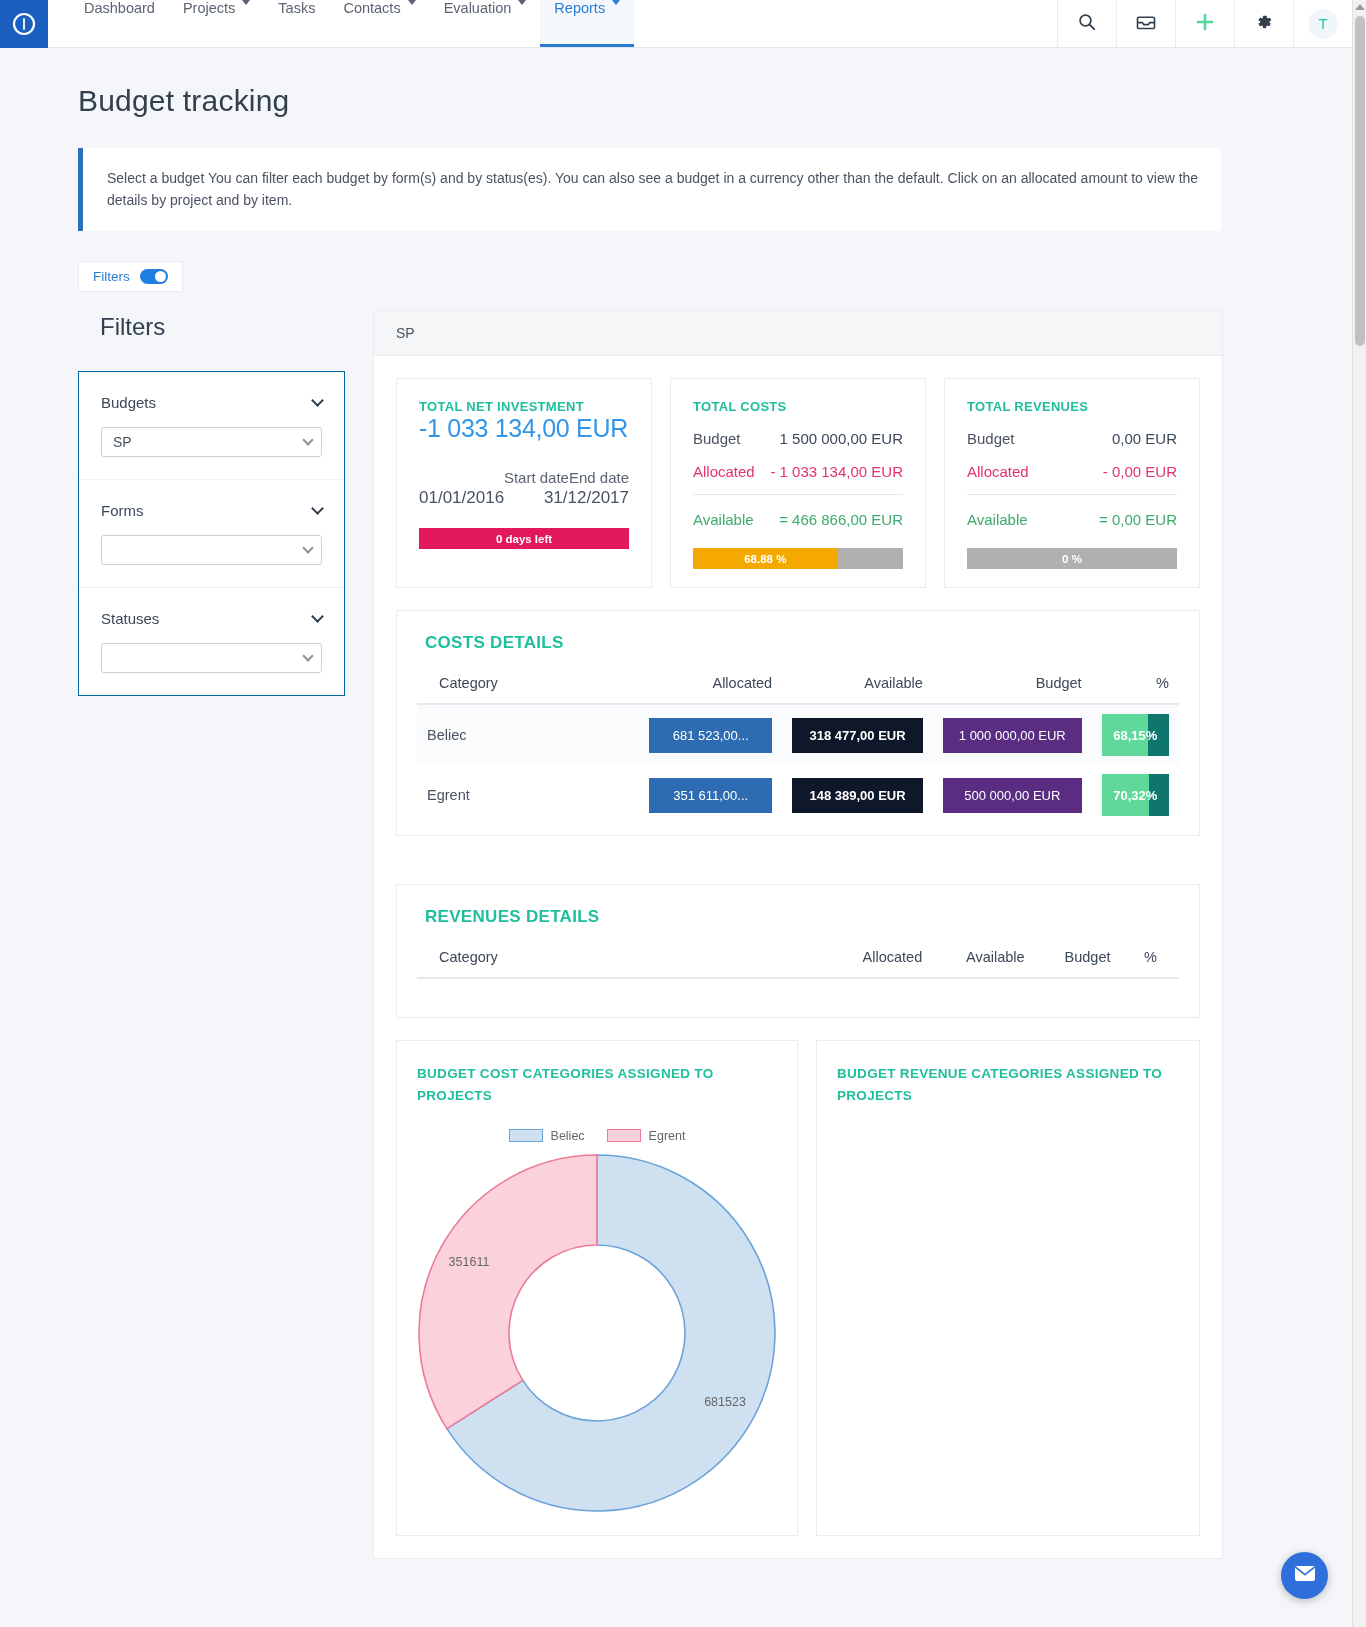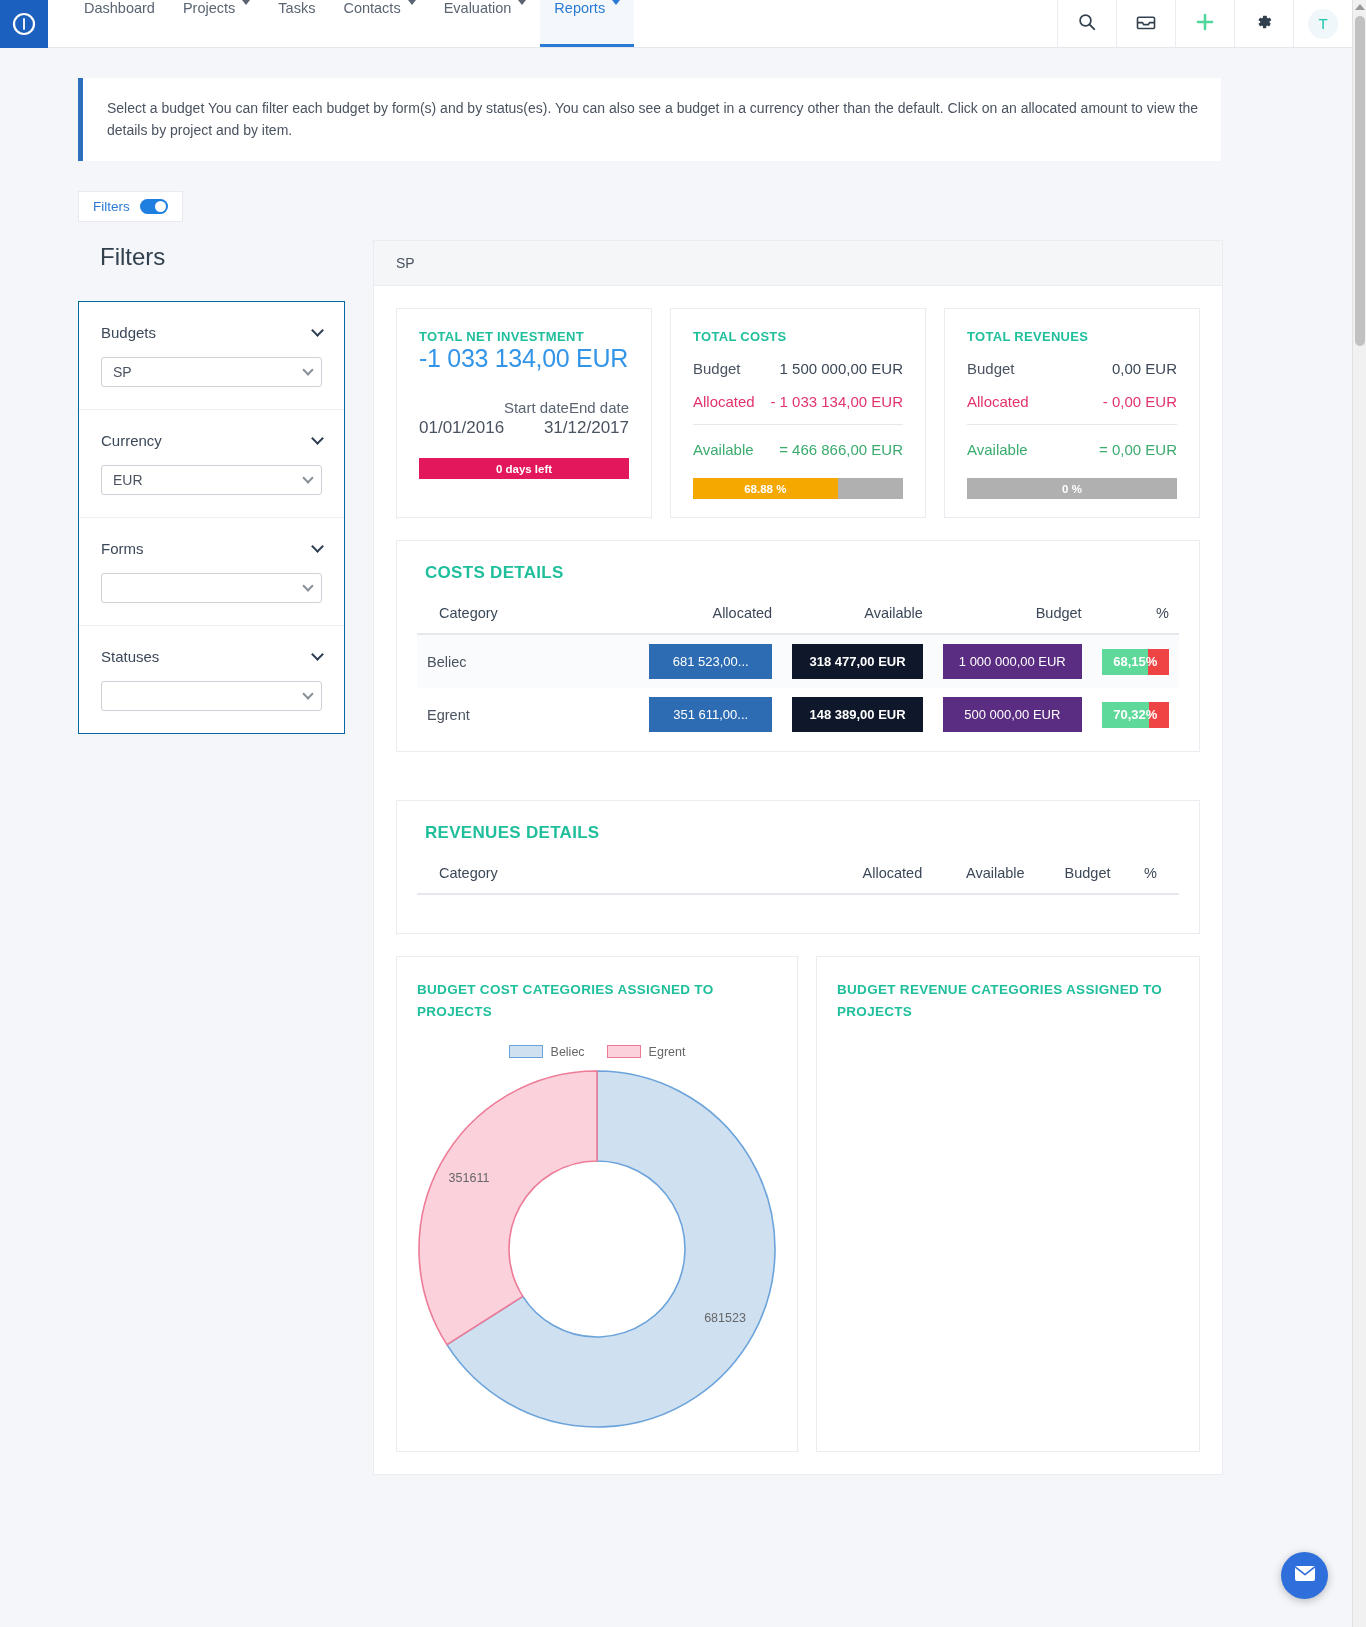--- a/index.html
+++ b/index.html
@@ -203,21 +203,21 @@
   table.details td { padding: 9px 10px; vertical-align: middle; }
   table.details tbody tr:nth-child(odd) { background: #fafbfc; }
   td.cat { font-size: 14.5px; color: #4a5360; padding-left: 22px; }
   .cell-chip {
     display: block; text-align: center; color: #fff;
     font-size: 13px; padding: 10px 6px; overflow: hidden; white-space: nowrap;
   }
   .chip-alloc { background: #2d6cb3; }
   .chip-avail { background: #0f172a; color: #fff; font-weight: bold; }
   .chip-budget { background: #5b2d82; }
-  .pct-wrap { position: relative; height: 26px; background: #ef4444; overflow: hidden; }
+  .pct-wrap { position: relative; height: 42px; background: #0f766e; overflow: hidden; }
   .pct-fill { position: absolute; left: 0; top: 0; bottom: 0; background: #5fd99a; }
   .pct-text {
     position: absolute; left: 0; top: 0; bottom: 0; width: 100%;
     display: flex; align-items: center; justify-content: center;
     font-size: 13px; font-weight: bold; color: #fff;
   }
 
   .charts-row { display: flex; gap: 18px; margin-top: 22px; }
   .chart-card { flex: 1 1 0; background: #fff; border: 1px solid #e9ecf0; padding: 22px 20px; min-height: 492px; }
   .chart-title { font-size: 13.5px; font-weight: bold; color: #1fbf9c; letter-spacing: .3px; line-height: 1.6; }
@@ -316,20 +316,21 @@
   </div>
 </div>
 
 <div class="page-scrollbar">
   <div class="arrow-up"></div>
   <div class="thumb"></div>
 </div>
 
 <div class="content">
 
+  <div class="page-title">Budget tracking</div>
 
   <div class="info-box">
     <span>Select a budget You can filter each budget by form(s) and by status(es). You can also see a budget in a currency other than the default. Click on an allocated amount to view the details by project and by item.</span>
   </div>
 
   <div class="filters-toggle">
     <span>Filters</span>
     <span class="switch">
       <span class="knob"></span>
     </span>
@@ -345,30 +346,20 @@
           <div class="filter-group-head">
             <span>Budgets</span>
             <span class="chev"></span>
           </div>
           <div class="select-box">
             <span>SP</span>
             <span class="chev-sm"></span>
           </div>
         </div>
 
-        <div class="filter-group">
-          <div class="filter-group-head">
-            <span>Currency</span>
-            <span class="chev"></span>
-          </div>
-          <div class="select-box">
-            <span>EUR</span>
-            <span class="chev-sm"></span>
-          </div>
-        </div>
 
         <div class="filter-group">
           <div class="filter-group-head">
             <span>Forms</span>
             <span class="chev"></span>
           </div>
           <div class="select-box">
             <span></span>
             <span class="chev-sm"></span>
           </div>

